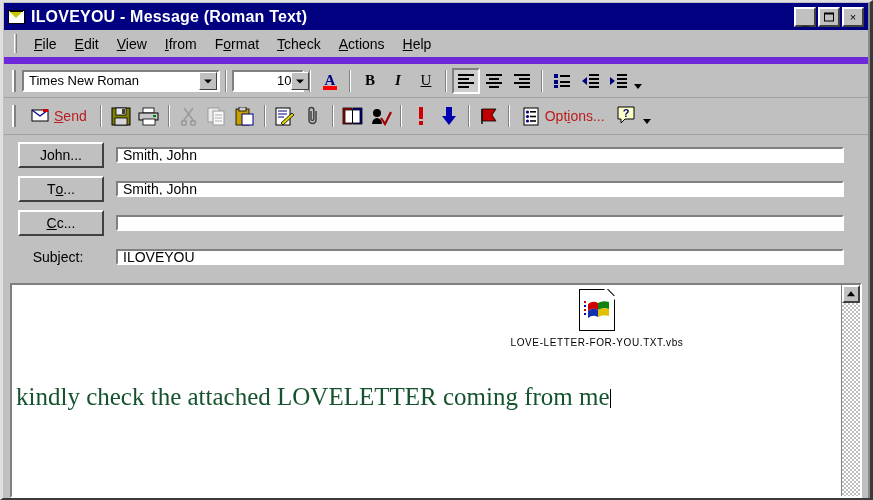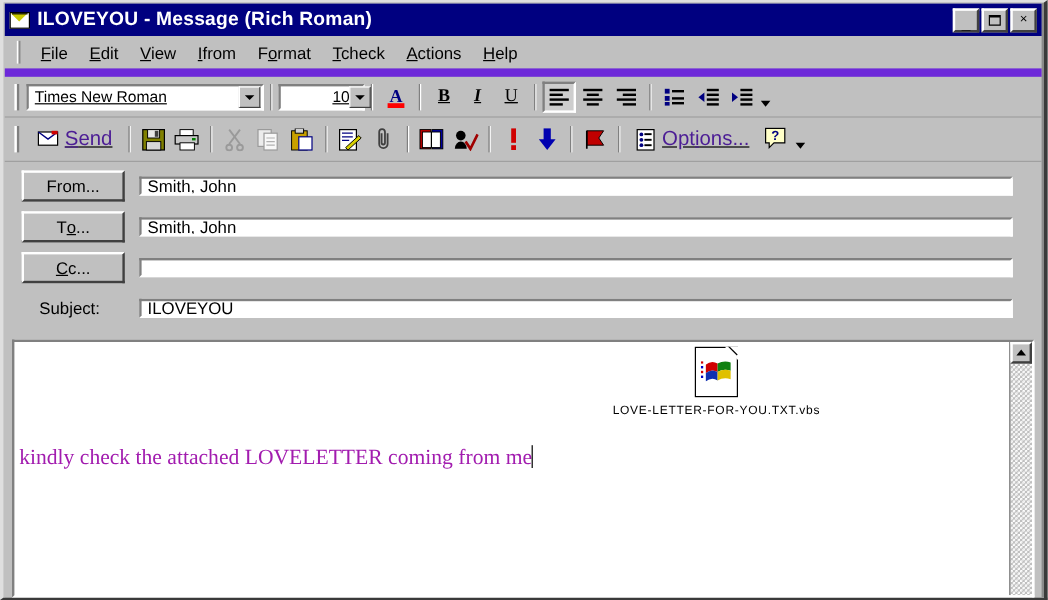--- a/index.html
+++ b/index.html
@@ -131,21 +131,20 @@
   .menu-item u { text-decoration: underline; }
 
   
   .toolbar {
     display: flex;
     align-items: center;
     flex: none;
     padding-left: 8px;
     height: 33px;
     border-bottom: 1px solid #a0a0a0;
-    text-decoration: underline;
   }
   .toolbar.t2 { height: 36px; }
   .grip {
     width: 4px; height: 22px;
     margin-right: 6px;
     border-left: 2px solid #ffffff;
     border-right: 2px solid #808080;
     box-sizing: border-box;
     flex: none;
   }
@@ -213,21 +212,21 @@
     cursor: default;
   }
   .tbut.pressed {
     border-left: 2px solid #808080;
     border-top: 2px solid #808080;
     border-right: 2px solid #ffffff;
     border-bottom: 2px solid #ffffff;
     background: #cdcdcd;
   }
   .tbut.wide { width: auto; padding: 0 6px; }
-  .tlabel { font-size: 17px; color: #4c1d95; margin-left: 4px; white-space: nowrap; }
+  .tlabel { font-size: 14px; color: #b91c1c; margin-left: 4px; white-space: nowrap; }
   .tlabel u { text-decoration: underline; }
   .bi { font-size: 15px; font-weight: bold; font-family: "Liberation Serif", serif; }
   .bi.ital { font-style: italic; }
   .bi.und { text-decoration: underline; font-weight: normal; }
   .chev {
     width: 12px;
     display: flex; align-items: flex-end; justify-content: center;
     height: 24px;
     flex: none;
     padding-bottom: 4px;
@@ -306,24 +305,24 @@
     border-top: 2px solid #808080;
     border-right: 2px solid #ffffff;
     border-bottom: 2px solid #ffffff;
     box-sizing: border-box;
     position: relative;
     overflow: hidden;
   }
   .bodytext {
     position: absolute;
     left: 4px;
-    top: 86px;
+    top: 98px;
     font-family: "Liberation Serif", serif;
-    font-size: 18px;
-    color: #a21caf;
+    font-size: 25px;
+    color: #14532d;
     white-space: nowrap;
   }
   .caret {
     display: inline-block;
     width: 1px;
     height: 19px;
     background: #000;
     vertical-align: -3px;
   }
   .attach {
@@ -419,21 +418,21 @@
   }
 </style>
 </head>
 <body>
 
 <div id="app">
 <div id="inner">
 
   <div class="titlebar">
     <div class="title-icon"></div>
-    <div class="title-text">ILOVEYOU - Message (Rich Roman)</div>
+    <div class="title-text">ILOVEYOU - Message (Roman Text)</div>
     <div class="title-btns">
       <div class="tbtn min">
             <span class="g">_</span>
           </div>
       <div class="tbtn max">
             <span class="g"></span>
           </div>
       <div class="tbtn close">
             <span class="g">×</span>
           </div>
@@ -656,21 +655,21 @@
       <svg width="20" height="20" viewBox="0 0 20 20">
         <path d="M1 1 H17 V13 H8 L4 17 V13 H1 Z" fill="#ffffc8" stroke="#000" stroke-width="1"></path>
         <text x="9" y="11" font-size="11" font-weight="bold" text-anchor="middle" fill="#000080" font-family="Liberation Sans, sans-serif">?</text>
       </svg>
     </div>
     <div class="chev"></div>
   </div>
 
   <div class="headers">
     <div class="hrow">
-      <div class="hbtn">From...</div>
+      <div class="hbtn">John...</div>
       <div class="hfield">Smith, John</div>
     </div>
     <div class="hrow">
       <div class="hbtn">T<u>o</u>...</div>
       <div class="hfield">Smith, John</div>
     </div>
     <div class="hrow">
       <div class="hbtn"><u>C</u>c...</div>
       <div class="hfield"></div>
     </div>

